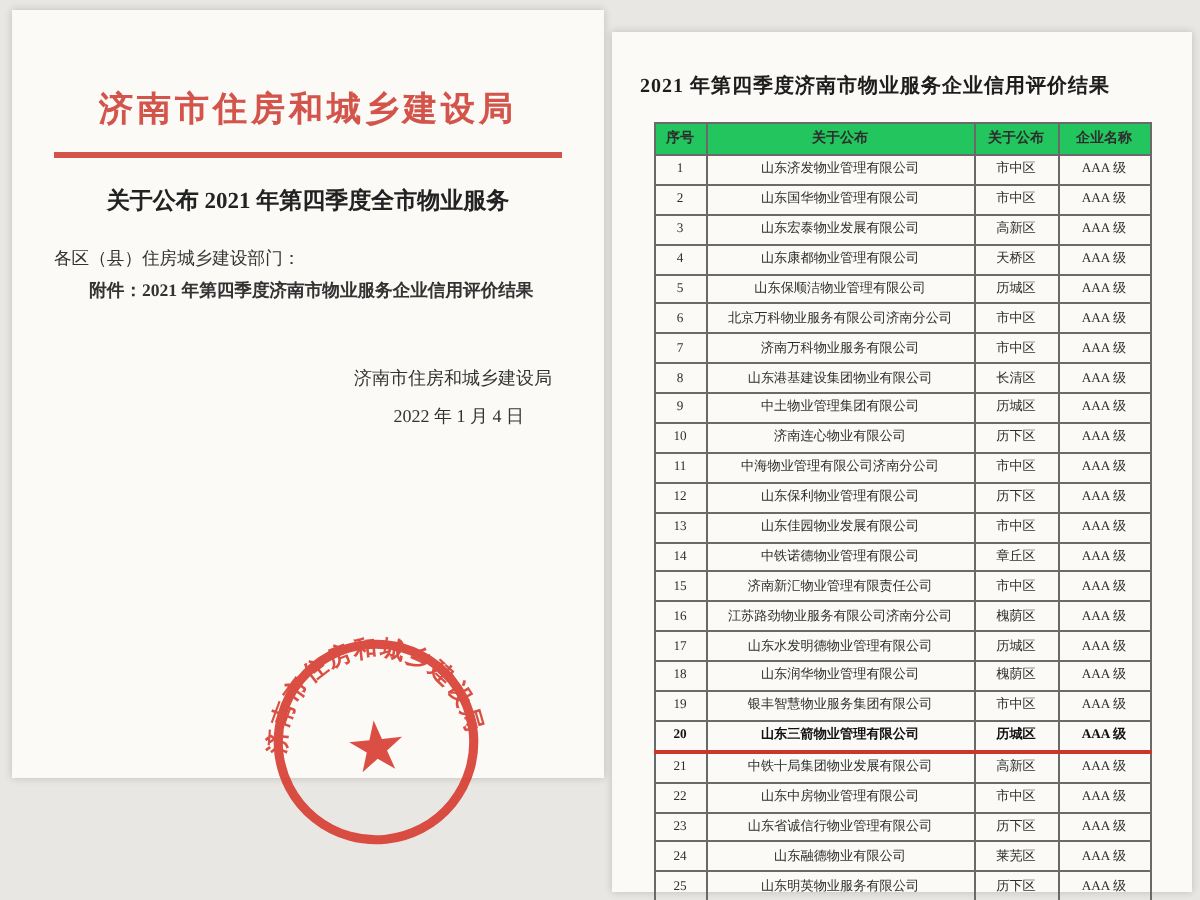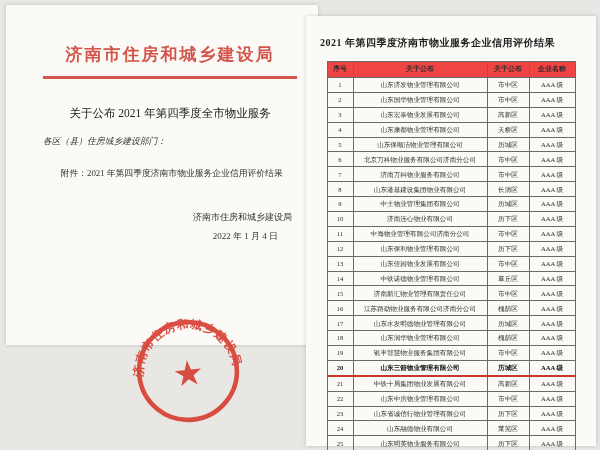--- a/index.html
+++ b/index.html
@@ -4,46 +4,46 @@
 <style>
   html,body{margin:0;padding:0;}
   body{
     width:600px;height:450px;overflow:hidden;position:relative;
     background:#e9e7e3;
     font-family:"Liberation Serif","DejaVu Serif",serif;
     color:#3b3b3b;
   }
   .page{position:absolute;background:#fbfaf7;box-shadow:0 0 4px rgba(0,0,0,.18);}
   
-  .page-left{left:6px;top:5px;width:296px;height:340px;padding-left:16px;}
+  .page-left{left:6px;top:5px;width:296px;height:384px;}
   .agency-header{
     margin-top:38px;text-align:center;font-weight:bold;
     font-size:17px;letter-spacing:2px;color:#d2544a;
   }
   .red-rule{width:254px;height:2.5px;background:#d2544a;margin:10px auto 0;}
-  .doc-title{margin-top:26px;text-align:center;font-weight:normal;font-size:11.5px;line-height:1.55;color:#222;}
+  .doc-title{margin-top:14px;text-align:center;font-weight:bold;font-size:11.5px;line-height:1.55;color:#222;}
   .body-text{padding:0 21px;font-size:8.8px;line-height:1.78;text-align:justify;color:#333;}
-  .salutation{margin-top:12px;font-style:italic;}
+  .salutation{margin-top:12px;}
   .para{text-indent:2em;margin-top:2px;}
-  .attachment{margin-top:16px;text-indent:2em;}
+  .attachment{text-indent:2em;font-weight:bold;}
   .sign-block{margin-top:26px;padding-right:26px;text-align:right;font-size:9px;line-height:2.2;color:#333;}
   .sign-block .sign-date{padding-right:14px;}
   .seal{position:absolute;left:126px;top:310px;width:112px;height:112px;transform:rotate(-6deg);opacity:.88;}
   
   .page-right{left:306px;top:16px;width:290px;height:430px;}
   .table-title{margin-top:20px;text-align:left;font-weight:bold;font-size:10px;color:#1d1d1d;letter-spacing:.5px;margin-left:14px;}
   table.credit{
     border-collapse:collapse;margin:11px auto 0;table-layout:fixed;width:248px;
     font-size:6.6px;color:#2e2e2e;
   }
   table.credit th,table.credit td{
     border:0.5px solid #6a6a6a;padding:1px 2px;text-align:center;
     height:11.9px;line-height:1.1;overflow:hidden;white-space:nowrap;
   }
-  table.credit th{font-weight:bold;font-size:7px;height:13px;background:#ef4444;}
+  table.credit th{font-weight:bold;font-size:7px;height:13px;background:#22c55e;}
   col.c-no{width:26px;}col.c-name{width:134px;}col.c-dist{width:42px;}col.c-grade{width:46px;}
   tr.hl td{font-weight:bold;border-bottom:2px solid #c8372a;color:#111;}
 </style>
 </head>
 <body>
 
 <div class="page page-left">
   <div class="agency-header">济南市住房和城乡建设局</div>
   <div class="red-rule"></div>
   <div class="doc-title">

